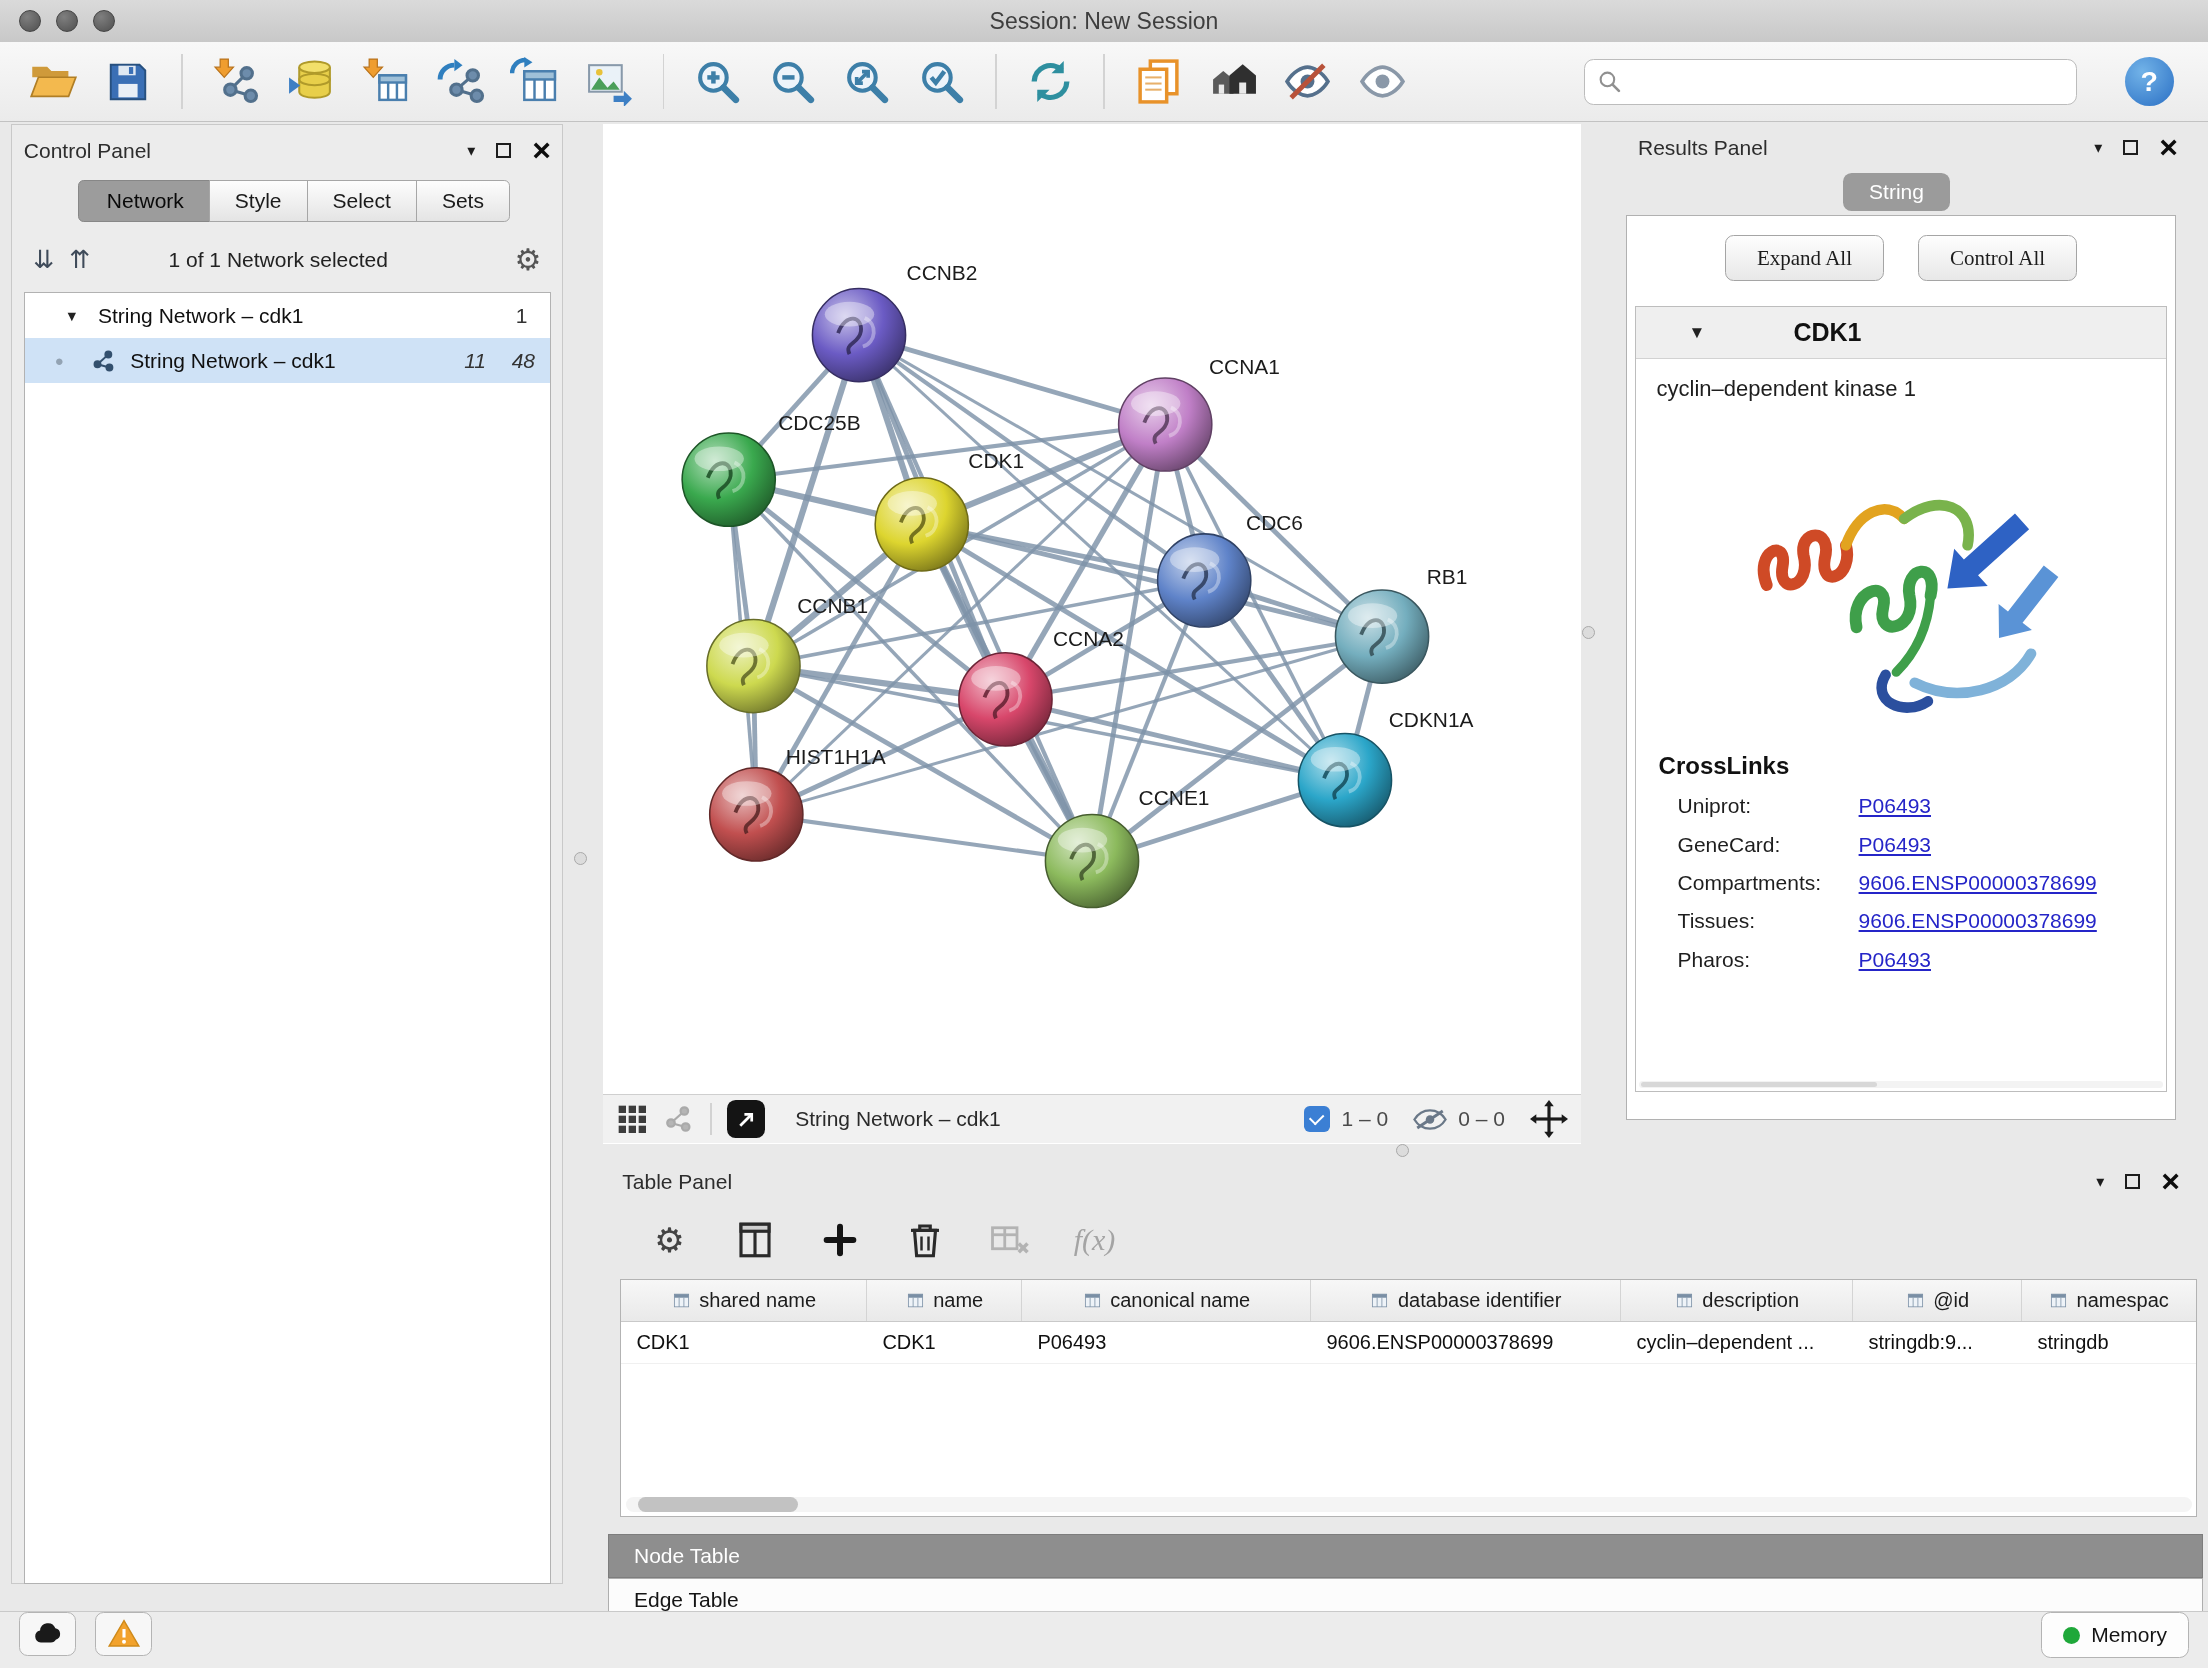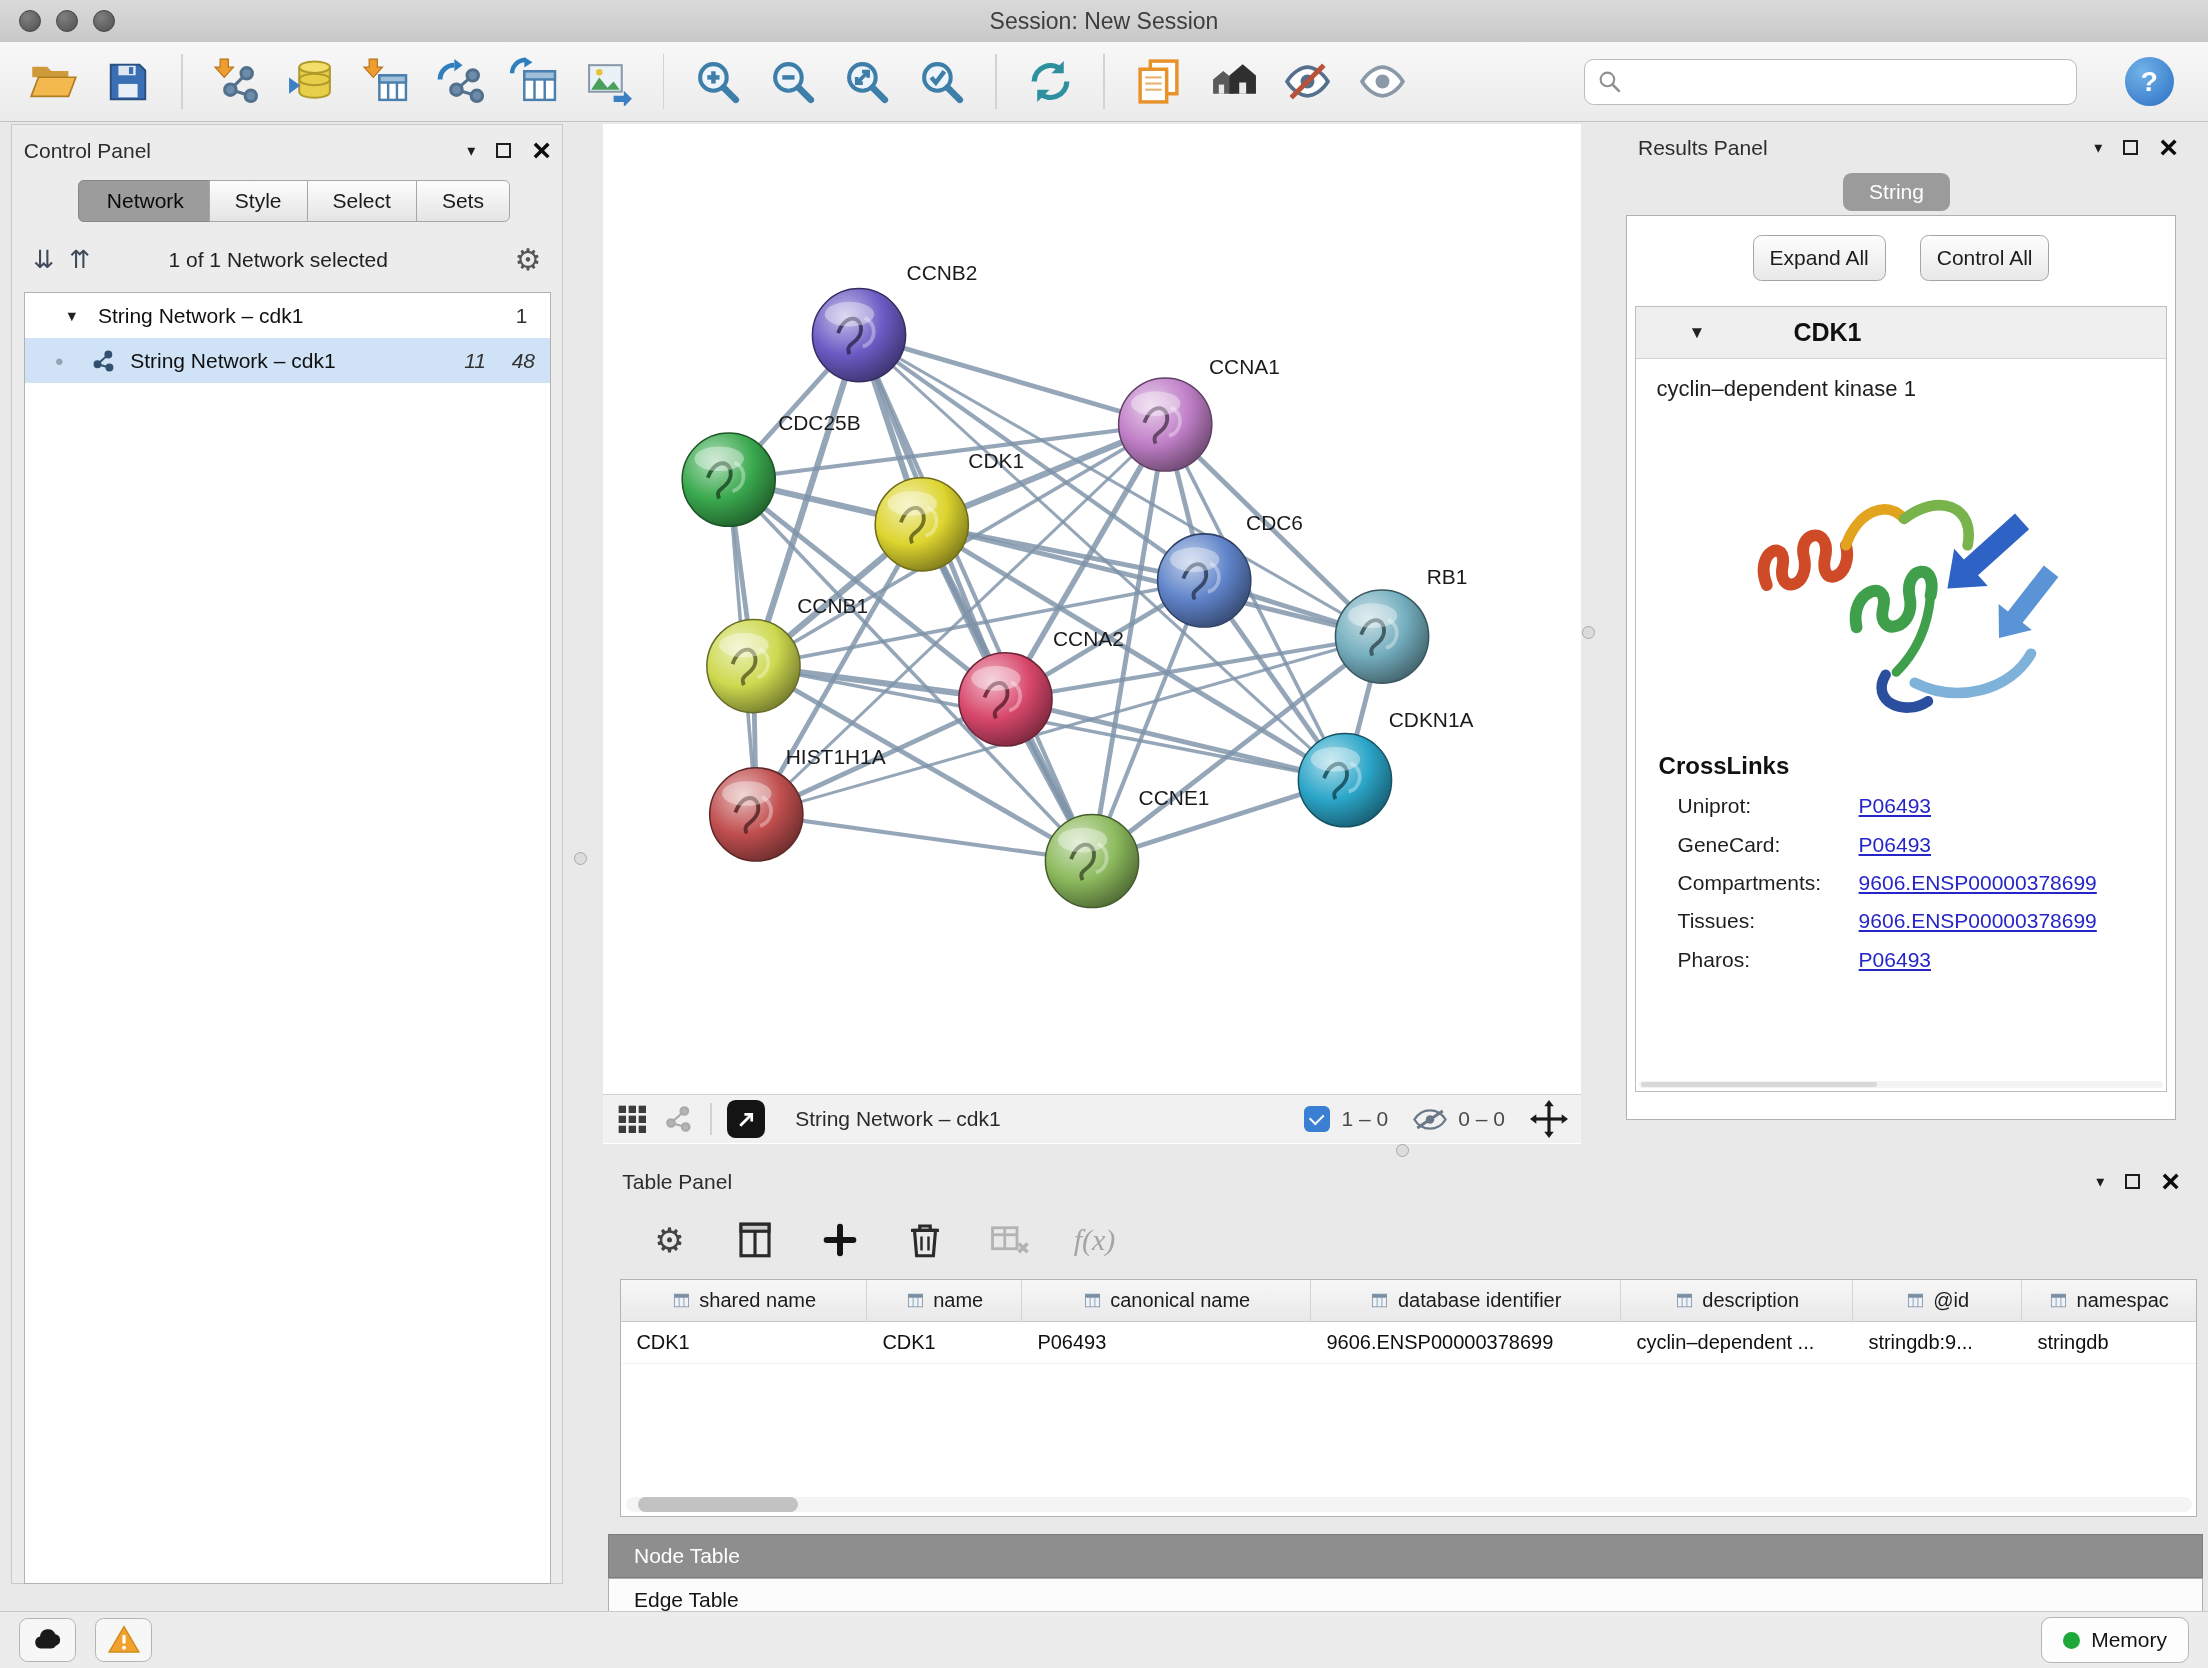--- a/index.html
+++ b/index.html
@@ -72,22 +72,22 @@
   .checkmark{display:inline-block;width:11.4px;height:6.7px;border-left:2.9px solid #fff;border-bottom:2.9px solid #fff;transform:rotate(-45deg);margin-bottom:3.8px;}
   .nb-count{color:#4a4a4a;margin-right:13.3px;}
 
   
   #results-panel{left:1590px;top:124px;width:613px;height:1010px;background:transparent;}
   #results-panel .panel-title-row{padding:5.7px 25px 0 48px;}
   .string-pill{margin:7.6px auto 0;width:107px;height:38px;background:#9b9b9b;border-radius:8.6px;
     color:#fff;font-size:21px;display:flex;align-items:center;justify-content:center;}
   .results-box{margin:3.8px 0 0 36px;width:550px;height:905px;background:#fff;border:1px solid #b1b1b1;box-sizing:border-box;}
   .rb-buttons{display:flex;justify-content:center;gap:34px;margin-top:19px;}
-  .rb-btn{height:44px;padding:0 16px;border:1px solid #a5a5a5;border-radius:8.6px;
-    background:linear-gradient(#fefefe,#e8e8e8);font-size:21px;color:#1c1c1c;display:flex;align-items:center;}
+  .rb-btn{height:44px;padding:0 31px;border:1px solid #a5a5a5;border-radius:8.6px;
+    background:linear-gradient(#fefefe,#e8e8e8);font-size:21px;color:#1c1c1c;display:flex;align-items:center;font-family:Liberation Serif, serif;}
   .section-box{margin:25px 7.6px 0 7.6px;border:1px solid #bdbdbd;height:784px;position:relative;}
   .section-header{height:51px;background:#efefef;border-bottom:1px solid #d2d2d2;display:flex;align-items:center;}
   .sh-arrow{font-size:17px;color:#222;margin-left:53px;}
   .sh-title{font-size:25px;font-weight:bold;color:#111;margin-left:88px;}
   .section-desc{font-size:22px;color:#1e1e1e;margin:17px 0 0 21px;}
   .protein-img{display:block;margin:27px auto 0;}
   .crosslinks-title{font-weight:bold;font-size:24px;color:#111;margin:19px 0 0 23px;}
   .xl-row{display:flex;font-size:21px;margin:14.3px 0 0 42px;}
   .xl-label{width:181px;color:#1e1e1e;}
   .xl-value{color:#2525c8;text-decoration:underline;}
@@ -110,21 +110,21 @@
   .c1{width:246px;}.c2{width:155px;}.c3{width:289px;}.c4{width:310px;}.c5{width:232px;}.c6{width:169px;}.c7{width:173px;border-right:none;}
   .tbl-scroll{position:absolute;left:4.8px;bottom:4.8px;width:1566px;height:14.3px;background:#f4f4f4;border-radius:7.6px;}
   .tbl-thumb{position:absolute;left:11.4px;top:0;width:160px;height:14.3px;background:#c2c2c2;border-radius:7.6px;}
   .tp-tabs{display:flex;justify-content:center;margin-top:17px;flex-direction:column;}
   .tp-tab{height:42px;padding:0 25px;display:flex;align-items:center;font-size:21px;color:#141414;
     border:1px solid #aeaeae;background:#fcfcfc;margin-left:-1px;}
   .tp-tab.selected{background:#8e8e8e;color:#fff;border-color:#7d7d7d;}
 
   
   #status-bar{left:0;top:1611px;width:2208px;height:57px;border-top:1px solid #c9c9c9;background:#ececec;
-    display:flex;align-items:center;padding:0 19px;box-sizing:border-box;gap:19px;}
+    display:flex;align-items:flex-start;padding:0 19px;box-sizing:border-box;gap:19px;}
   .sb-btn{width:55px;height:42px;border:1px solid #b4b4b4;border-radius:8.6px;background:#f7f7f7;
     display:flex;align-items:center;justify-content:center;}
   .memory-btn{margin-left:auto;height:44px;border:1px solid #b4b4b4;border-radius:9.5px;background:#fdfdfd;
     display:flex;align-items:center;gap:11.4px;padding:0 21px;font-size:21px;color:#141414;}
   .memdot{width:17px;height:17px;border-radius:50%;background:#1fa83a;}
 
   .split-dot{width:13.3px;height:13.3px;border-radius:50%;background:#dcdcdc;border:1px solid #a9a9a9;box-sizing:border-box;}
 </style>
 </head>
 <body>

